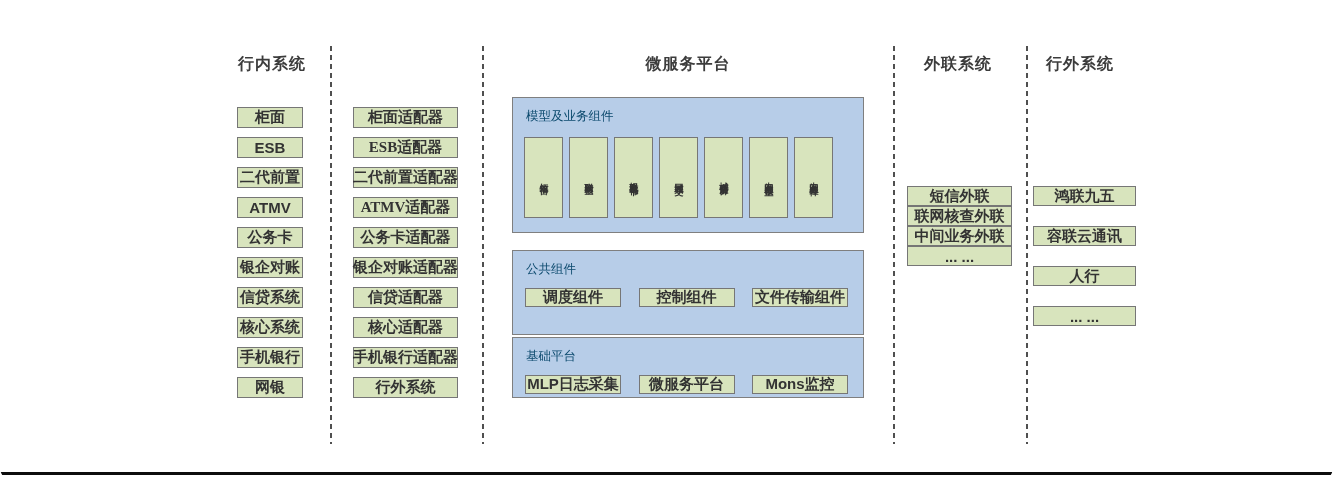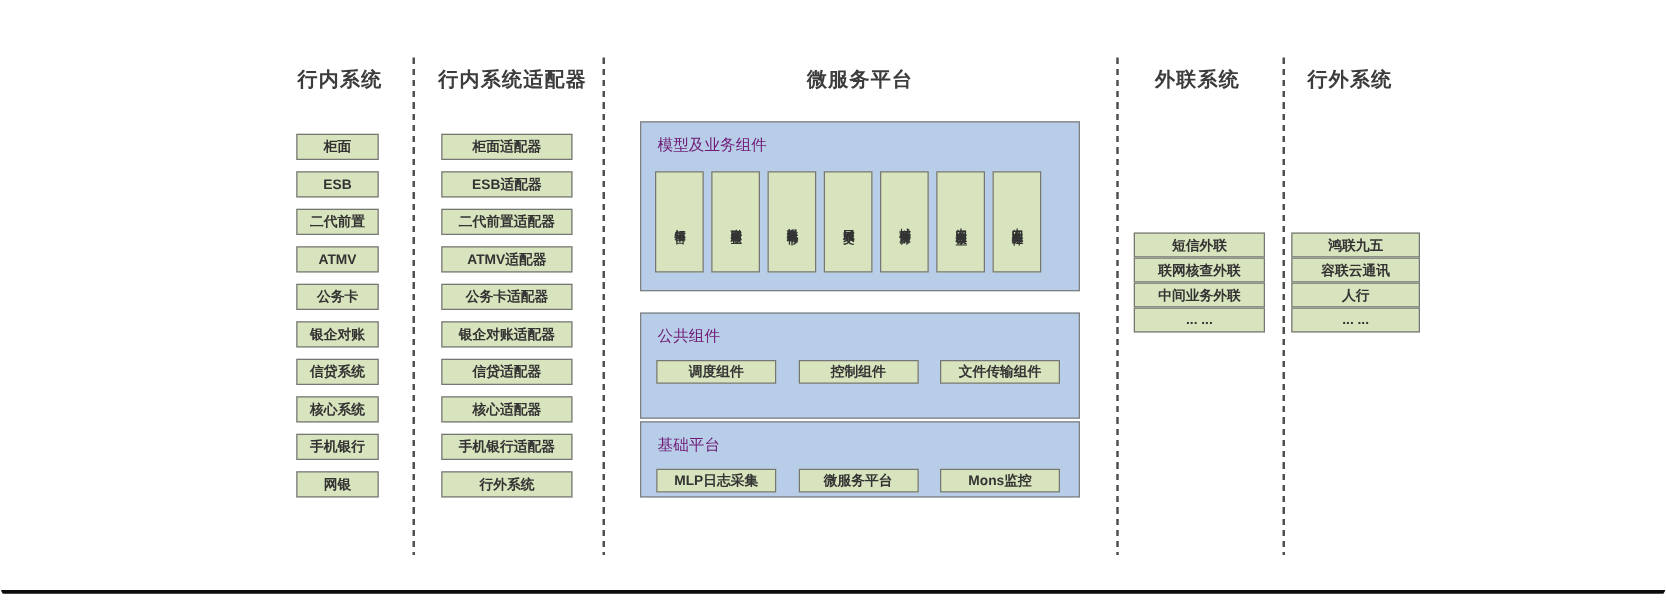--- a/index.html
+++ b/index.html
@@ -14,37 +14,37 @@
   }
   
   .vsep{
     position:absolute;top:46px;height:398px;width:2px;
     background:repeating-linear-gradient(to bottom,#4f4f4f 0 5px,transparent 5px 9px);
   }
   
   .gbox{
     box-sizing:border-box;background:#d8e4bd;border:1px solid #767676;
     display:flex;align-items:center;justify-content:center;
-    font-size:11px;font-weight:bold;color:#333;white-space:nowrap;
+    font-size:15px;font-weight:bold;color:#333;white-space:nowrap;
   }
   
   .vlist{position:absolute;display:flex;flex-direction:column;}
   .vlist .gbox{height:21px;}
   #internal-list{left:237px;top:107px;width:66px;gap:9px;}
-  #adapter-list{left:353px;top:107px;width:105px;gap:9px;}
+  #adapter-list{left:353px;top:107px;width:105px;gap:9px;font-family:Liberation Serif, serif;}
   #outreach-list{left:907px;top:186px;width:105px;}
-  #external-list{left:1033px;top:186px;width:103px;gap:0;}
+  #external-list{left:1033px;top:186px;width:103px;gap:20px;}
   #outreach-list .gbox,#external-list .gbox{height:20px;}
   
   .panel{
     position:absolute;left:512px;width:352px;box-sizing:border-box;
     background:#b7cde8;border:1px solid #7f7f7f;
   }
   .panel-label{
-    position:absolute;left:13px;top:10px;font-size:12.5px;color:#701a75;
+    position:absolute;left:13px;top:10px;font-size:12.5px;color:#0c4a6e;
   }
   #panel-model{top:97px;height:136px;}
   #panel-common{top:250px;height:85px;}
   #panel-base{top:337px;height:61px;}
   
   #model-items{position:absolute;left:11px;top:39px;display:flex;gap:6px;}
   #model-items .gbox{
     width:39px;height:81px;
     writing-mode:vertical-rl;text-orientation:upright;letter-spacing:1px;
     font-size:9px;line-height:1;
@@ -57,21 +57,20 @@
   .panel-row .gbox{width:96px;height:19px;}
   
   #bottom-rule{position:absolute;left:0;top:472px;width:1333px;height:3px;background:#0d0d0d;}
 </style>
 </head>
 <body>
 
 <div id="canvas">
 
   <div class="col-title" style="left:162px">行内系统</div>
-  <div class="col-title" style="left:300px">行内系统适配器</div>
   <div class="col-title" style="left:848px">外联系统</div>
   <div class="col-title" style="left:578px">微服务平台</div>
   <div class="col-title" style="left:970px">行外系统</div>
 
   <div class="vsep" style="left:330px"></div>
   <div class="vsep" style="left:482px"></div>
   <div class="vsep" style="left:893px"></div>
   <div class="vsep" style="left:1026px"></div>
 
   <div id="internal-list" class="vlist">

